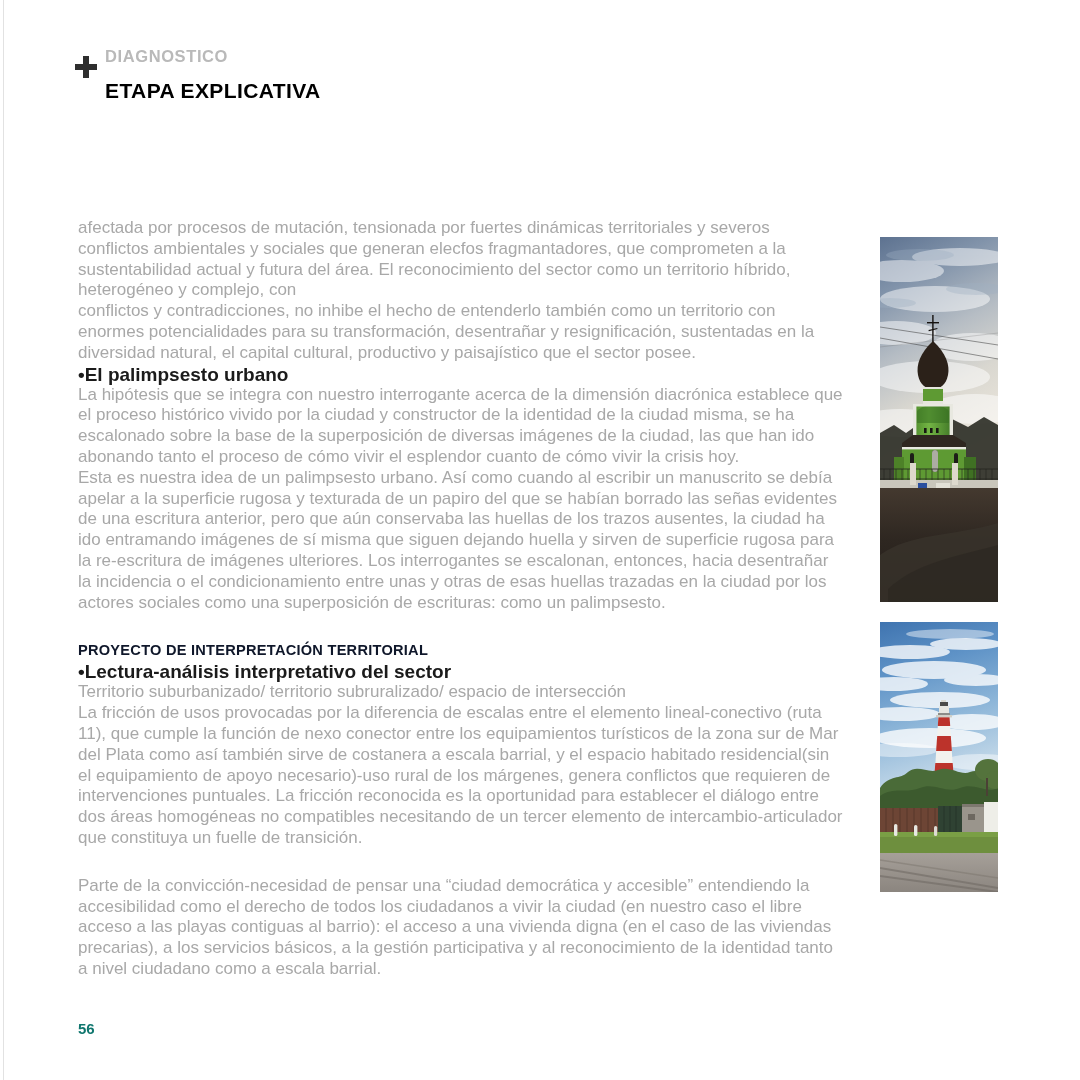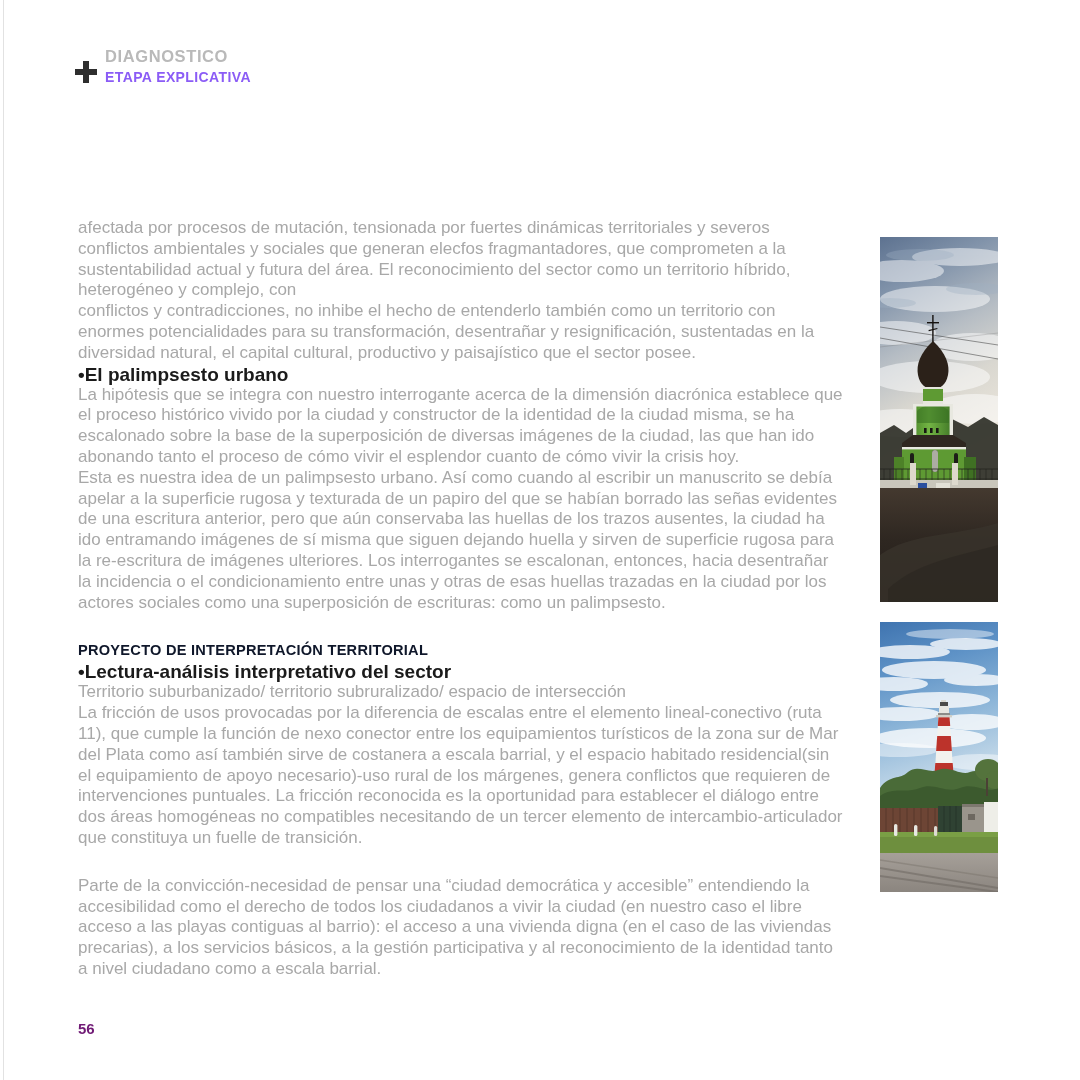--- a/index.html
+++ b/index.html
@@ -25,21 +25,21 @@
     height: 1080px;
     background: #e2e2e2;
   }
 
   
   .header {
     position: absolute;
     left: 75px;
     top: 47px;
     display: flex;
-    align-items: center;
+    align-items: flex-start;
   }
   .plus-icon {
     position: relative;
     width: 22px;
     height: 22px;
     margin-top: 9px;
     margin-right: 8px;
     flex: 0 0 auto;
   }
   .plus-icon::before,
@@ -56,26 +56,26 @@
   }
   .header-texts { display: flex; flex-direction: column; }
   .header-kicker {
     font-size: 16.5px;
     font-weight: bold;
     letter-spacing: 0.6px;
     color: #b9b9b9;
     line-height: 19px;
   }
   .header-title {
-    font-size: 14px;
+    font-size: 21px;
     font-weight: bold;
     letter-spacing: 0.4px;
-    color: #8b5cf6;
+    color: #000000;
     line-height: 20px;
-    margin-top: 1px;
+    margin-top: 15px;
   }
 
   
   .text-column {
     position: absolute;
     left: 78px;
     top: 218px;
     width: 765px;
   }
   .para {
@@ -121,21 +121,21 @@
   }
   .photo svg { display: block; width: 100%; height: 100%; }
 
   
   .page-number {
     position: absolute;
     left: 78px;
     top: 1020px;
     font-size: 15px;
     font-weight: bold;
-    color: #701a75;
+    color: #0f766e;
   }
 </style>
 </head>
 <body>
 
 <div class="page">
 
   <div class="spine-rule"></div>
 
   <div class="header">

